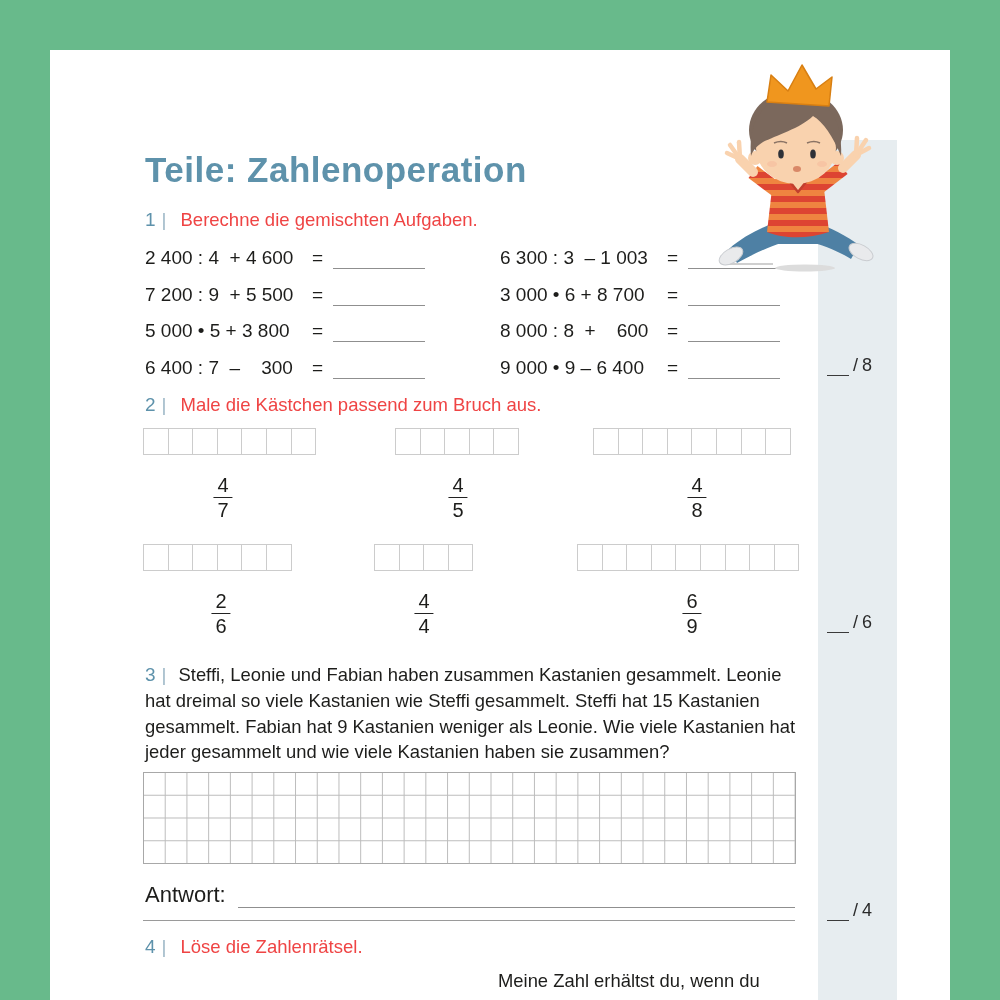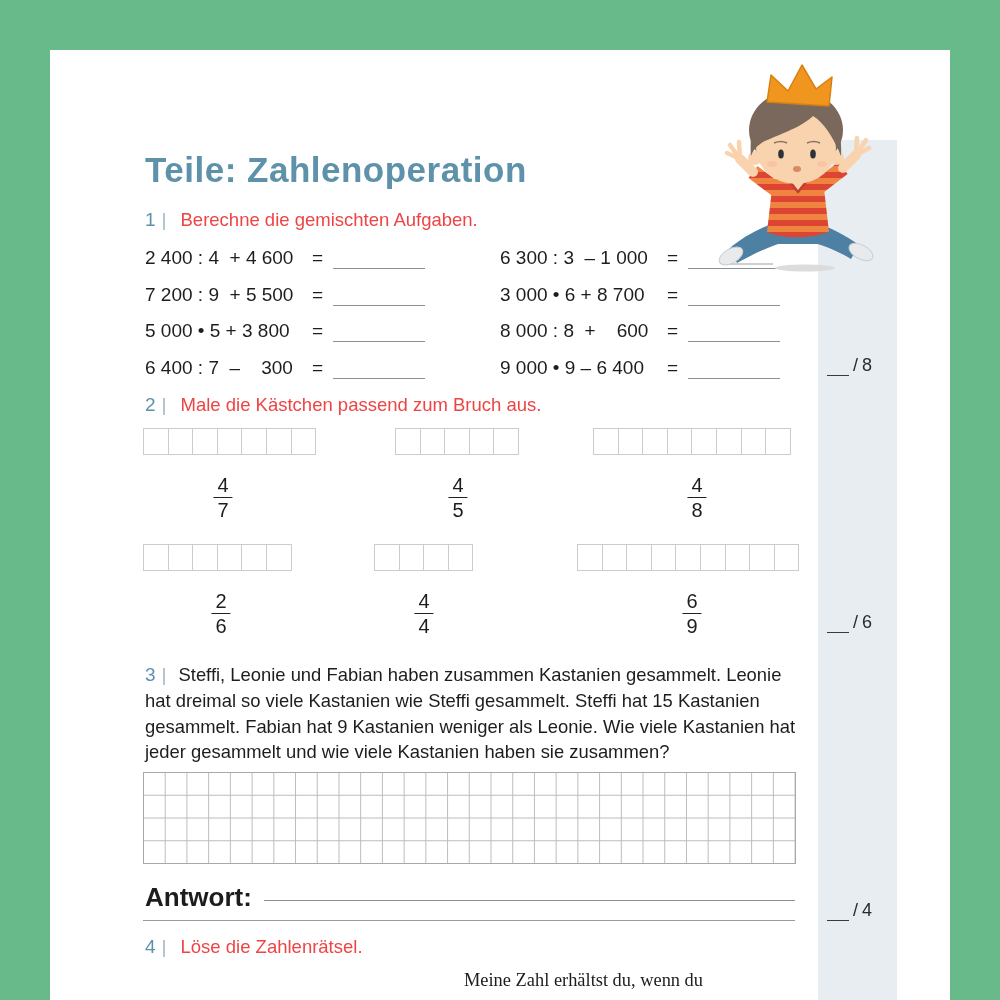--- a/index.html
+++ b/index.html
@@ -52,26 +52,26 @@
   .t3text { position:absolute; left:95px; top:612px; width:662px; font-size:18.4px; line-height:25.8px; z-index:1; }
   .t3text .tnum, .t3text .tbar { font-size:19px; }
   .t3text .body { margin-left:12px; }
 
   .workgrid { position:absolute; left:93px; top:722px; width:653px; height:92px; z-index:1;
     border:1px solid #a8a8a8;
     background-image: linear-gradient(to right, #bcbcbc 1px, transparent 1px),
                       linear-gradient(to bottom, #bcbcbc 1px, transparent 1px);
     background-size:21.73px 22.75px; background-position:-1px -1px; }
 
-  .antwort { position:absolute; left:95px; top:832px; width:650px; display:flex; font-size:26px; z-index:1;font-weight:bold; }
+  .antwort { position:absolute; left:95px; top:832px; width:650px; display:flex; align-items:flex-end; font-size:22px; z-index:1; }
   .ansline { flex:1; height:19px; margin-left:12px; border-bottom:1px solid #8f8f8f; }
   .extra-line { position:absolute; left:93px; top:852px; width:652px; height:19px; border-bottom:1px solid #9a9a9a; z-index:1; }
 
   .t4text { position:absolute; top:920px; font-size:18.4px; z-index:1; }
-  .t4l { left:95px; } .t4r { left:414px;font-family:Liberation Serif, serif; }
+  .t4l { left:95px; } .t4r { left:448px; }
 </style>
 </head>
 <body>
 
 <div class="canvas">
   <div class="page">
 
     <div class="strip"></div>
 
     <svg class="boy" viewBox="0 0 160 212">
@@ -151,21 +151,21 @@
         </div>
       <div class="prob">
           <span class="expr">6 400 : 7  –    300</span>
           <span class="eq">=</span>
           <span class="blank"></span>
         </div>
     </div>
 
     <div class="probcol pr">
       <div class="prob">
-          <span class="expr">6 300 : 3  – 1 000</span>
+          <span class="expr">6 300 : 3  – 1 003</span>
           <span class="eq">=</span>
           <span class="blank"></span>
         </div>
       <div class="prob">
           <span class="expr">3 000 • 6 + 8 700</span>
           <span class="eq">=</span>
           <span class="blank"></span>
         </div>
       <div class="prob">
           <span class="expr">8 000 : 8  +    600</span>

